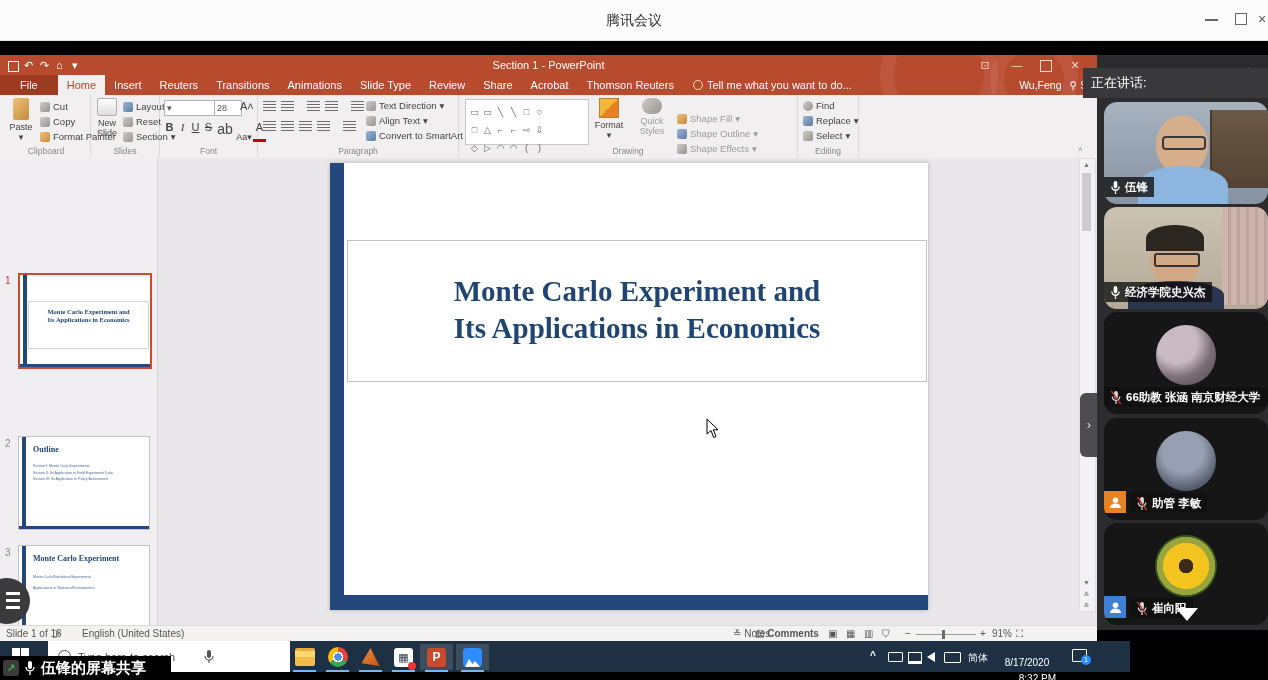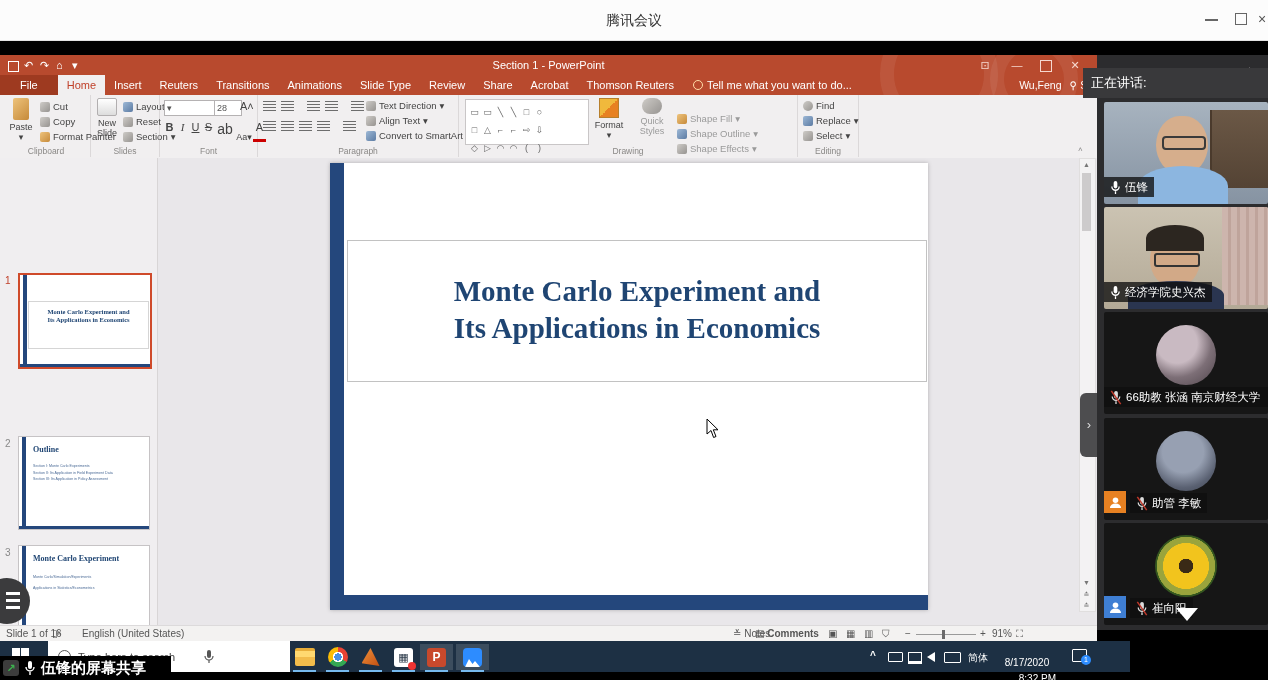--- a/index.html
+++ b/index.html
@@ -73,21 +73,21 @@
   #search{position:absolute;left:48px;top:0;width:232px;height:31px;background:#fff;display:flex;align-items:center;gap:7px;padding-left:10px;}
   #search .circle{width:11px;height:11px;border:1.5px solid #555;border-radius:50%;}
   #search span{font-size:11px;color:#444;}
   .tbicon{position:absolute;top:3px;width:33px;height:26px;display:flex;align-items:center;justify-content:center;}
   .tbicon.active{background:rgba(255,255,255,.14);}
   .runline{position:absolute;bottom:-2px;left:5px;right:5px;height:2px;background:#76b9ed;}
   .trayico{position:absolute;top:11px;}
   .traytxt{position:absolute;color:#fff;font-size:10px;}
   
   #sidebar{left:1097px;top:55px;width:171px;height:575px;background:#2c2c2e;}
-  .tile{position:absolute;left:7px;width:164px;height:102px;background:#151515;border-radius:2px;overflow:hidden;}
+  .tile{position:absolute;left:7px;width:164px;height:102px;background:#151515;border-radius:13px;overflow:hidden;font-weight:bold;}
   .vlabel{position:absolute;bottom:7px;background:rgba(15,15,15,.78);color:#fff;font-size:11.5px;line-height:20px;height:20px;display:flex;align-items:center;gap:4px;padding:0 6px;white-space:nowrap;}
   .badge{position:absolute;left:0;bottom:7px;width:22px;height:22px;display:flex;align-items:center;justify-content:center;}
   .avatarc{position:absolute;left:50%;top:42%;transform:translate(-50%,-50%);border-radius:50%;}
   #speakpanel{left:1083px;top:68px;width:185px;height:30px;background:#39393b;color:#fff;font-size:13px;line-height:30px;padding-left:8px;box-sizing:border-box;}
   .downarr{left:1176px;top:608px;width:0;height:0;border-left:11px solid transparent;border-right:11px solid transparent;border-top:13px solid #fff;}
   
   #shareov{left:0;top:656px;width:168px;height:24px;background:#000;display:flex;align-items:center;gap:5px;padding-left:3px;color:#fff;font-size:15px;font-weight:bold;}
   #floatbtn{left:-16px;top:578px;width:46px;height:46px;border-radius:50%;background:#3b3b3d;}
   .cursor{left:706px;top:419px;}
 </style>

